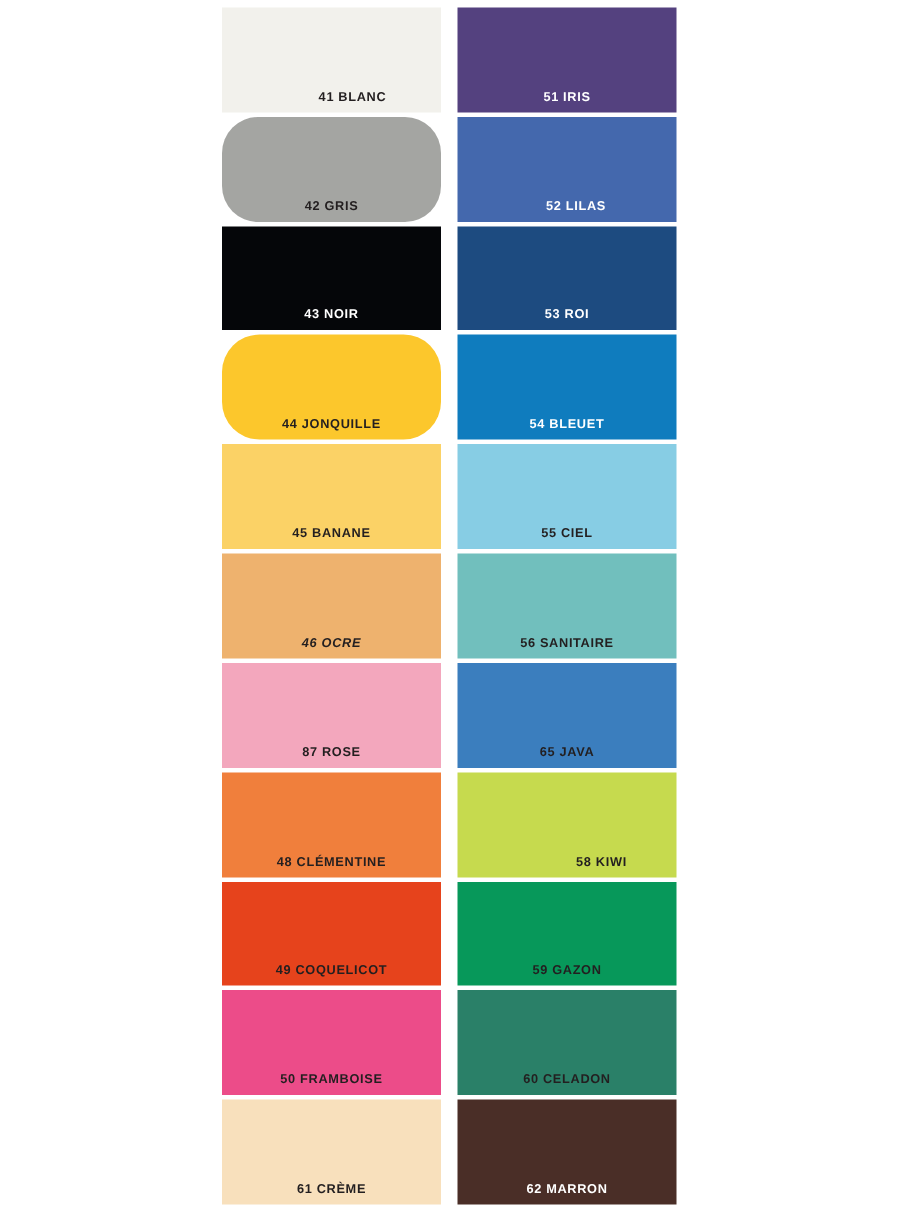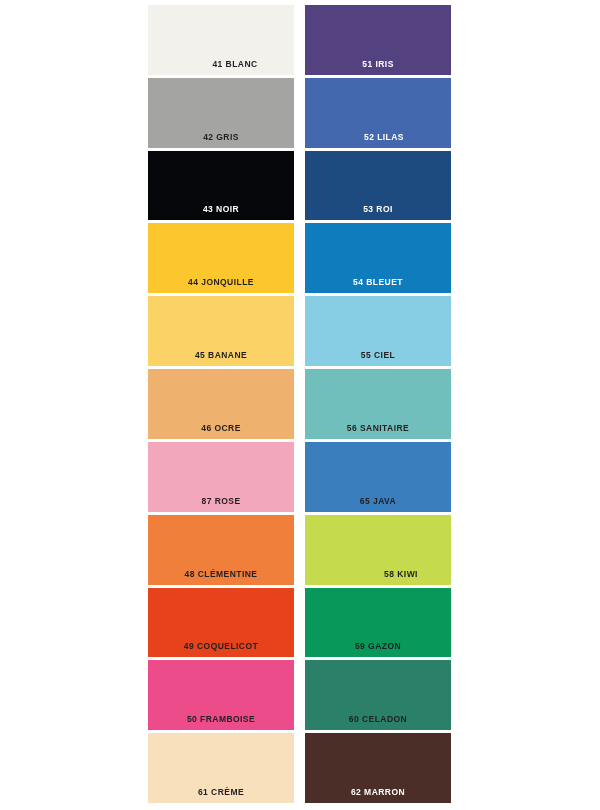--- a/index.html
+++ b/index.html
@@ -60,46 +60,46 @@
 <body>
 
 <div id="swatch-page">
   <div id="swatch-grid" style="background: rgb(255, 255, 255);">
       <div class="swatch" style="background: rgb(242, 241, 236);">
         <span class="swatch-label" style="color: rgb(35, 31, 32); padding-left: 28px;">41 BLANC</span>
       </div>
       <div class="swatch" style="background: rgb(84, 65, 127);">
         <span class="swatch-label" style="color: rgb(255, 255, 255);">51 IRIS</span>
       </div>
-      <div class="swatch" style="background: rgb(164, 165, 162);">
+      <div class="swatch" style="background: rgb(164, 165, 162); border-radius: 24px;">
         <span class="swatch-label" style="color: rgb(35, 31, 32);">42 GRIS</span>
       </div>
       <div class="swatch" style="background: rgb(68, 104, 173);">
         <span class="swatch-label" style="color: rgb(255, 255, 255); margin-left: 12px;">52 LILAS</span>
       </div>
       <div class="swatch" style="background: rgb(5, 6, 9);">
         <span class="swatch-label" style="color: rgb(255, 255, 255);">43 NOIR</span>
       </div>
       <div class="swatch" style="background: rgb(29, 75, 128);">
         <span class="swatch-label" style="color: rgb(255, 255, 255);">53 ROI</span>
       </div>
-      <div class="swatch" style="background: rgb(252, 199, 44);">
+      <div class="swatch" style="background: rgb(252, 199, 44); border-radius: 25px;">
         <span class="swatch-label" style="color: rgb(35, 31, 32);">44 JONQUILLE</span>
       </div>
       <div class="swatch" style="background: rgb(15, 124, 190);">
         <span class="swatch-label" style="color: rgb(255, 255, 255);">54 BLEUET</span>
       </div>
       <div class="swatch" style="background: rgb(251, 210, 102);">
         <span class="swatch-label" style="color: rgb(35, 31, 32);">45 BANANE</span>
       </div>
       <div class="swatch" style="background: rgb(135, 205, 228);">
         <span class="swatch-label" style="color: rgb(35, 31, 32);">55 CIEL</span>
       </div>
       <div class="swatch" style="background: rgb(238, 178, 110);">
-        <span class="swatch-label" style="color: rgb(35, 31, 32);">46 OCRE</span>
+        <span class="swatch-label" style="color: rgb(35, 31, 32); font-style: italic;">46 OCRE</span>
       </div>
       <div class="swatch" style="background: rgb(113, 191, 189);">
         <span class="swatch-label" style="color: rgb(35, 31, 32);">56 SANITAIRE</span>
       </div>
       <div class="swatch" style="background: rgb(243, 167, 189);">
         <span class="swatch-label" style="color: rgb(35, 31, 32);">87 ROSE</span>
       </div>
       <div class="swatch" style="background: rgb(59, 126, 190);">
         <span class="swatch-label" style="color: rgb(35, 31, 32);">65 JAVA</span>
       </div>

